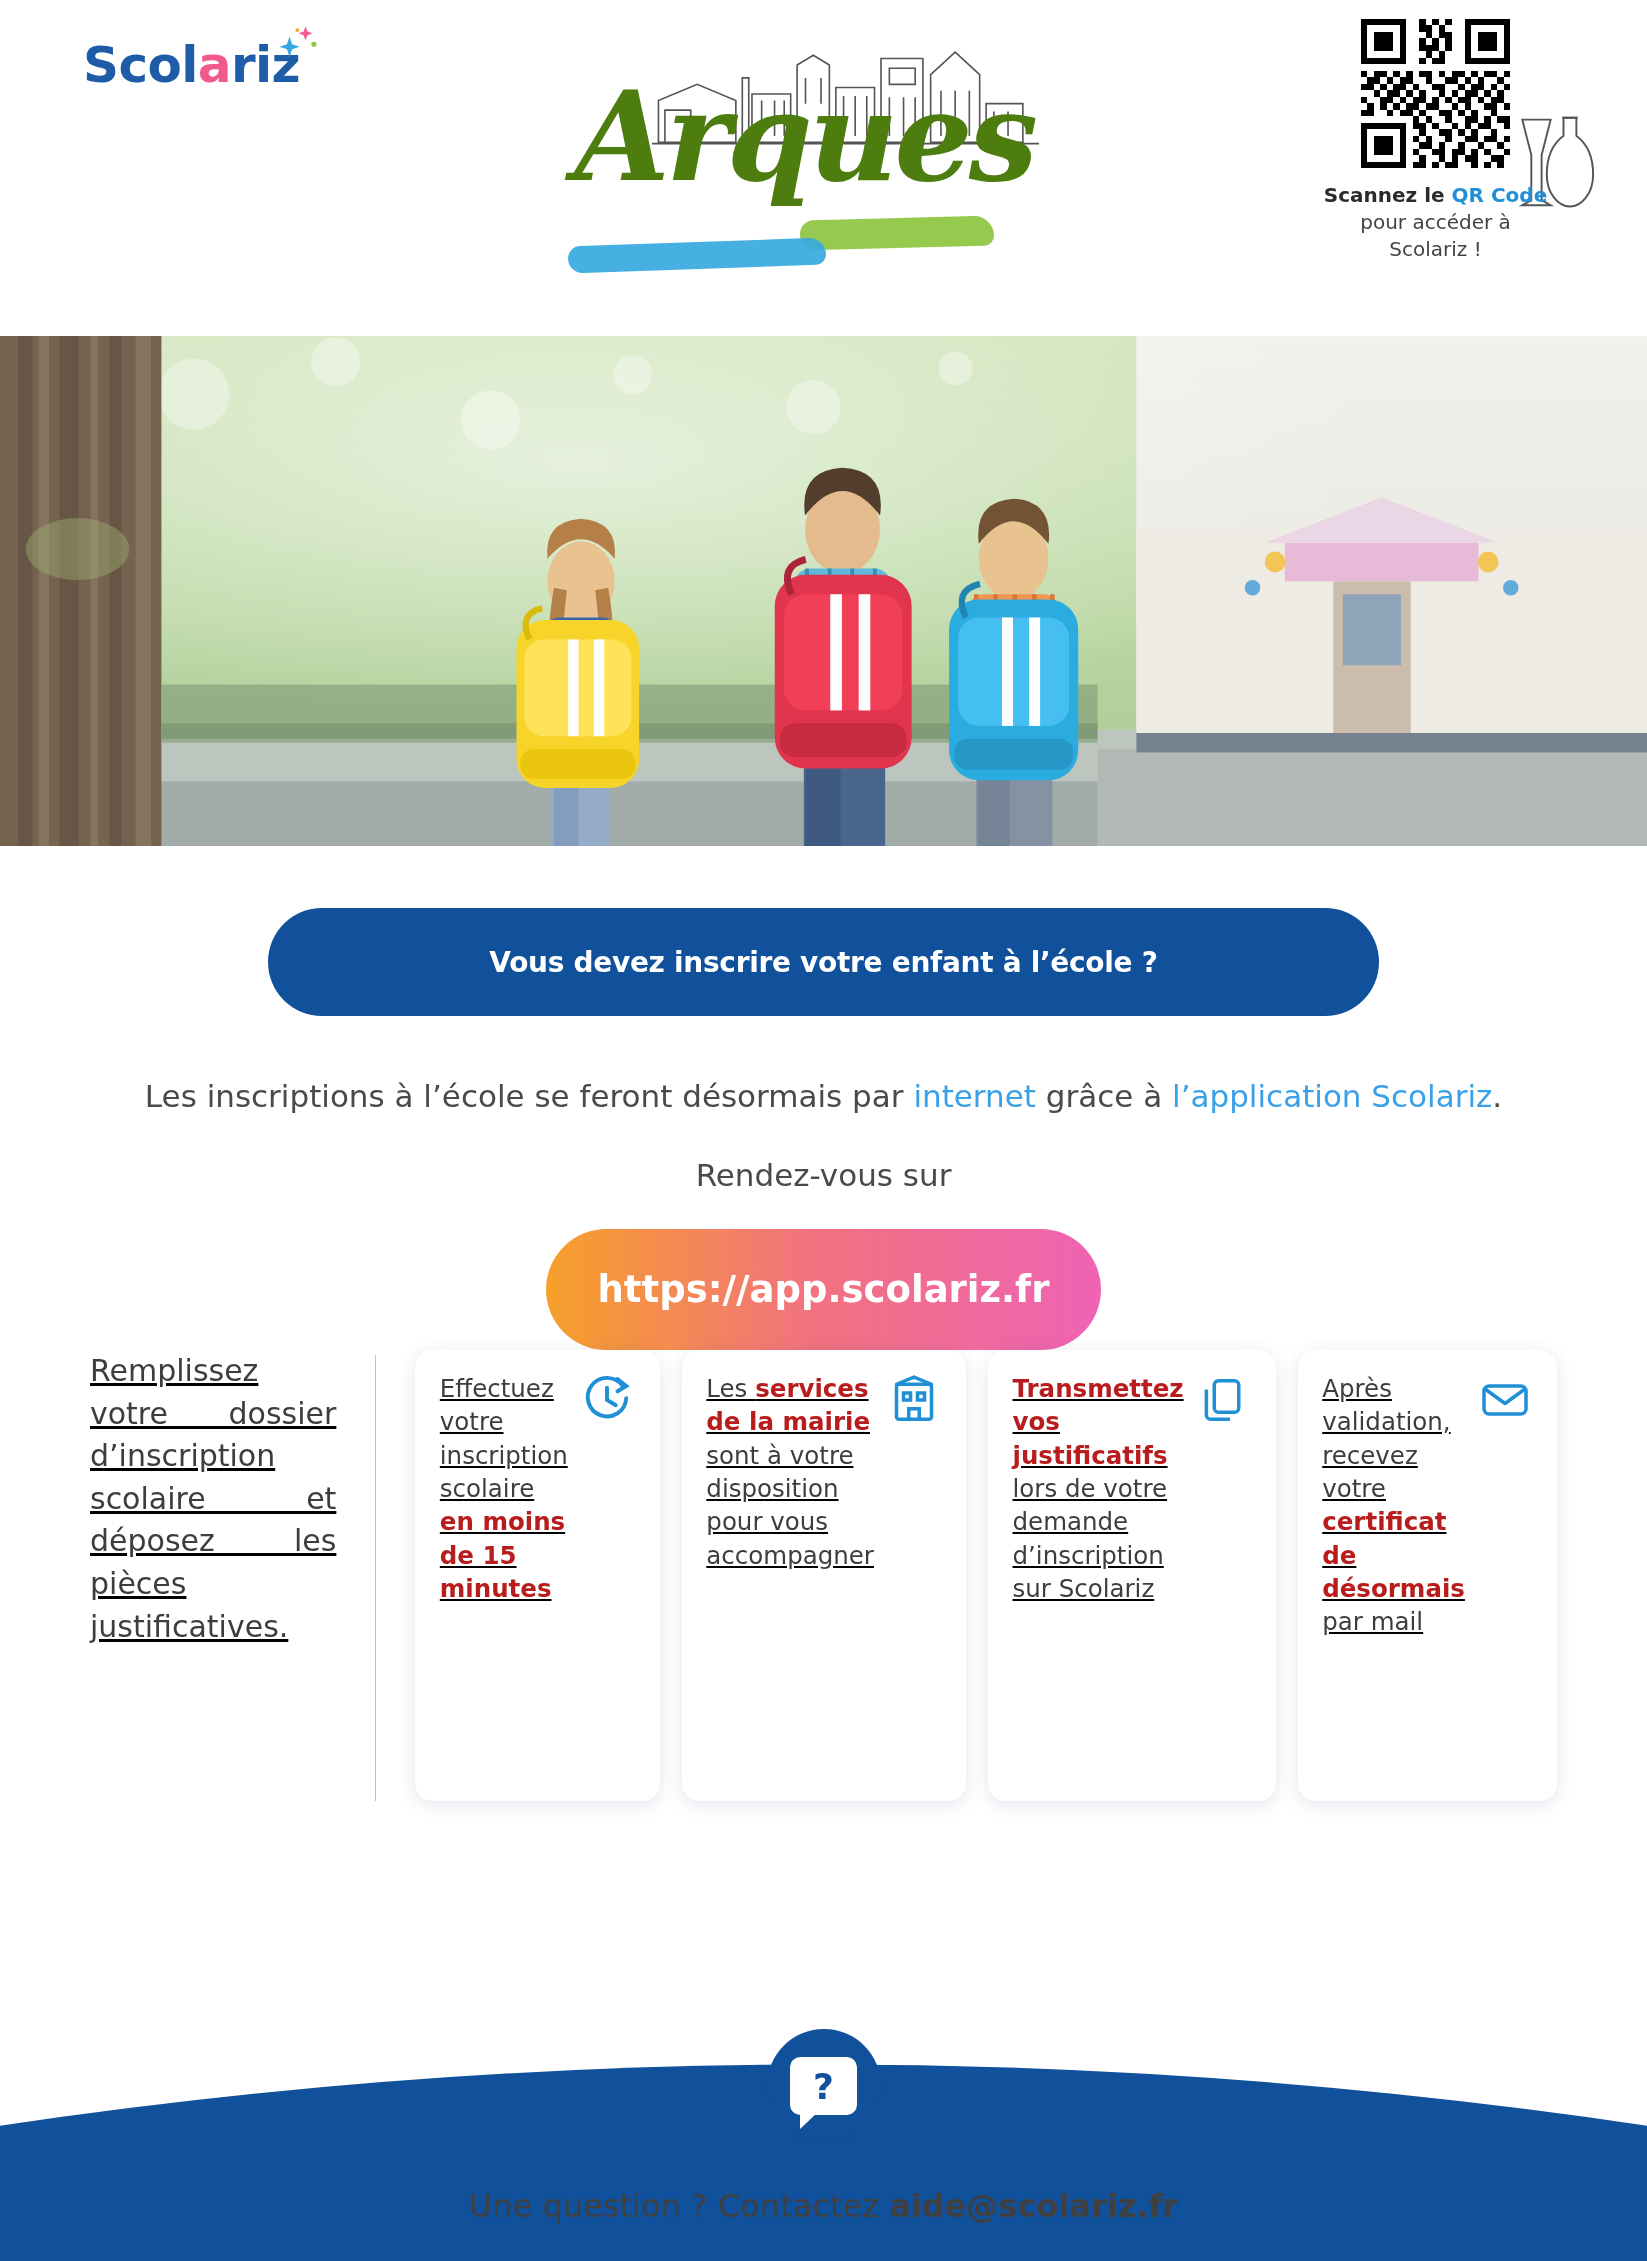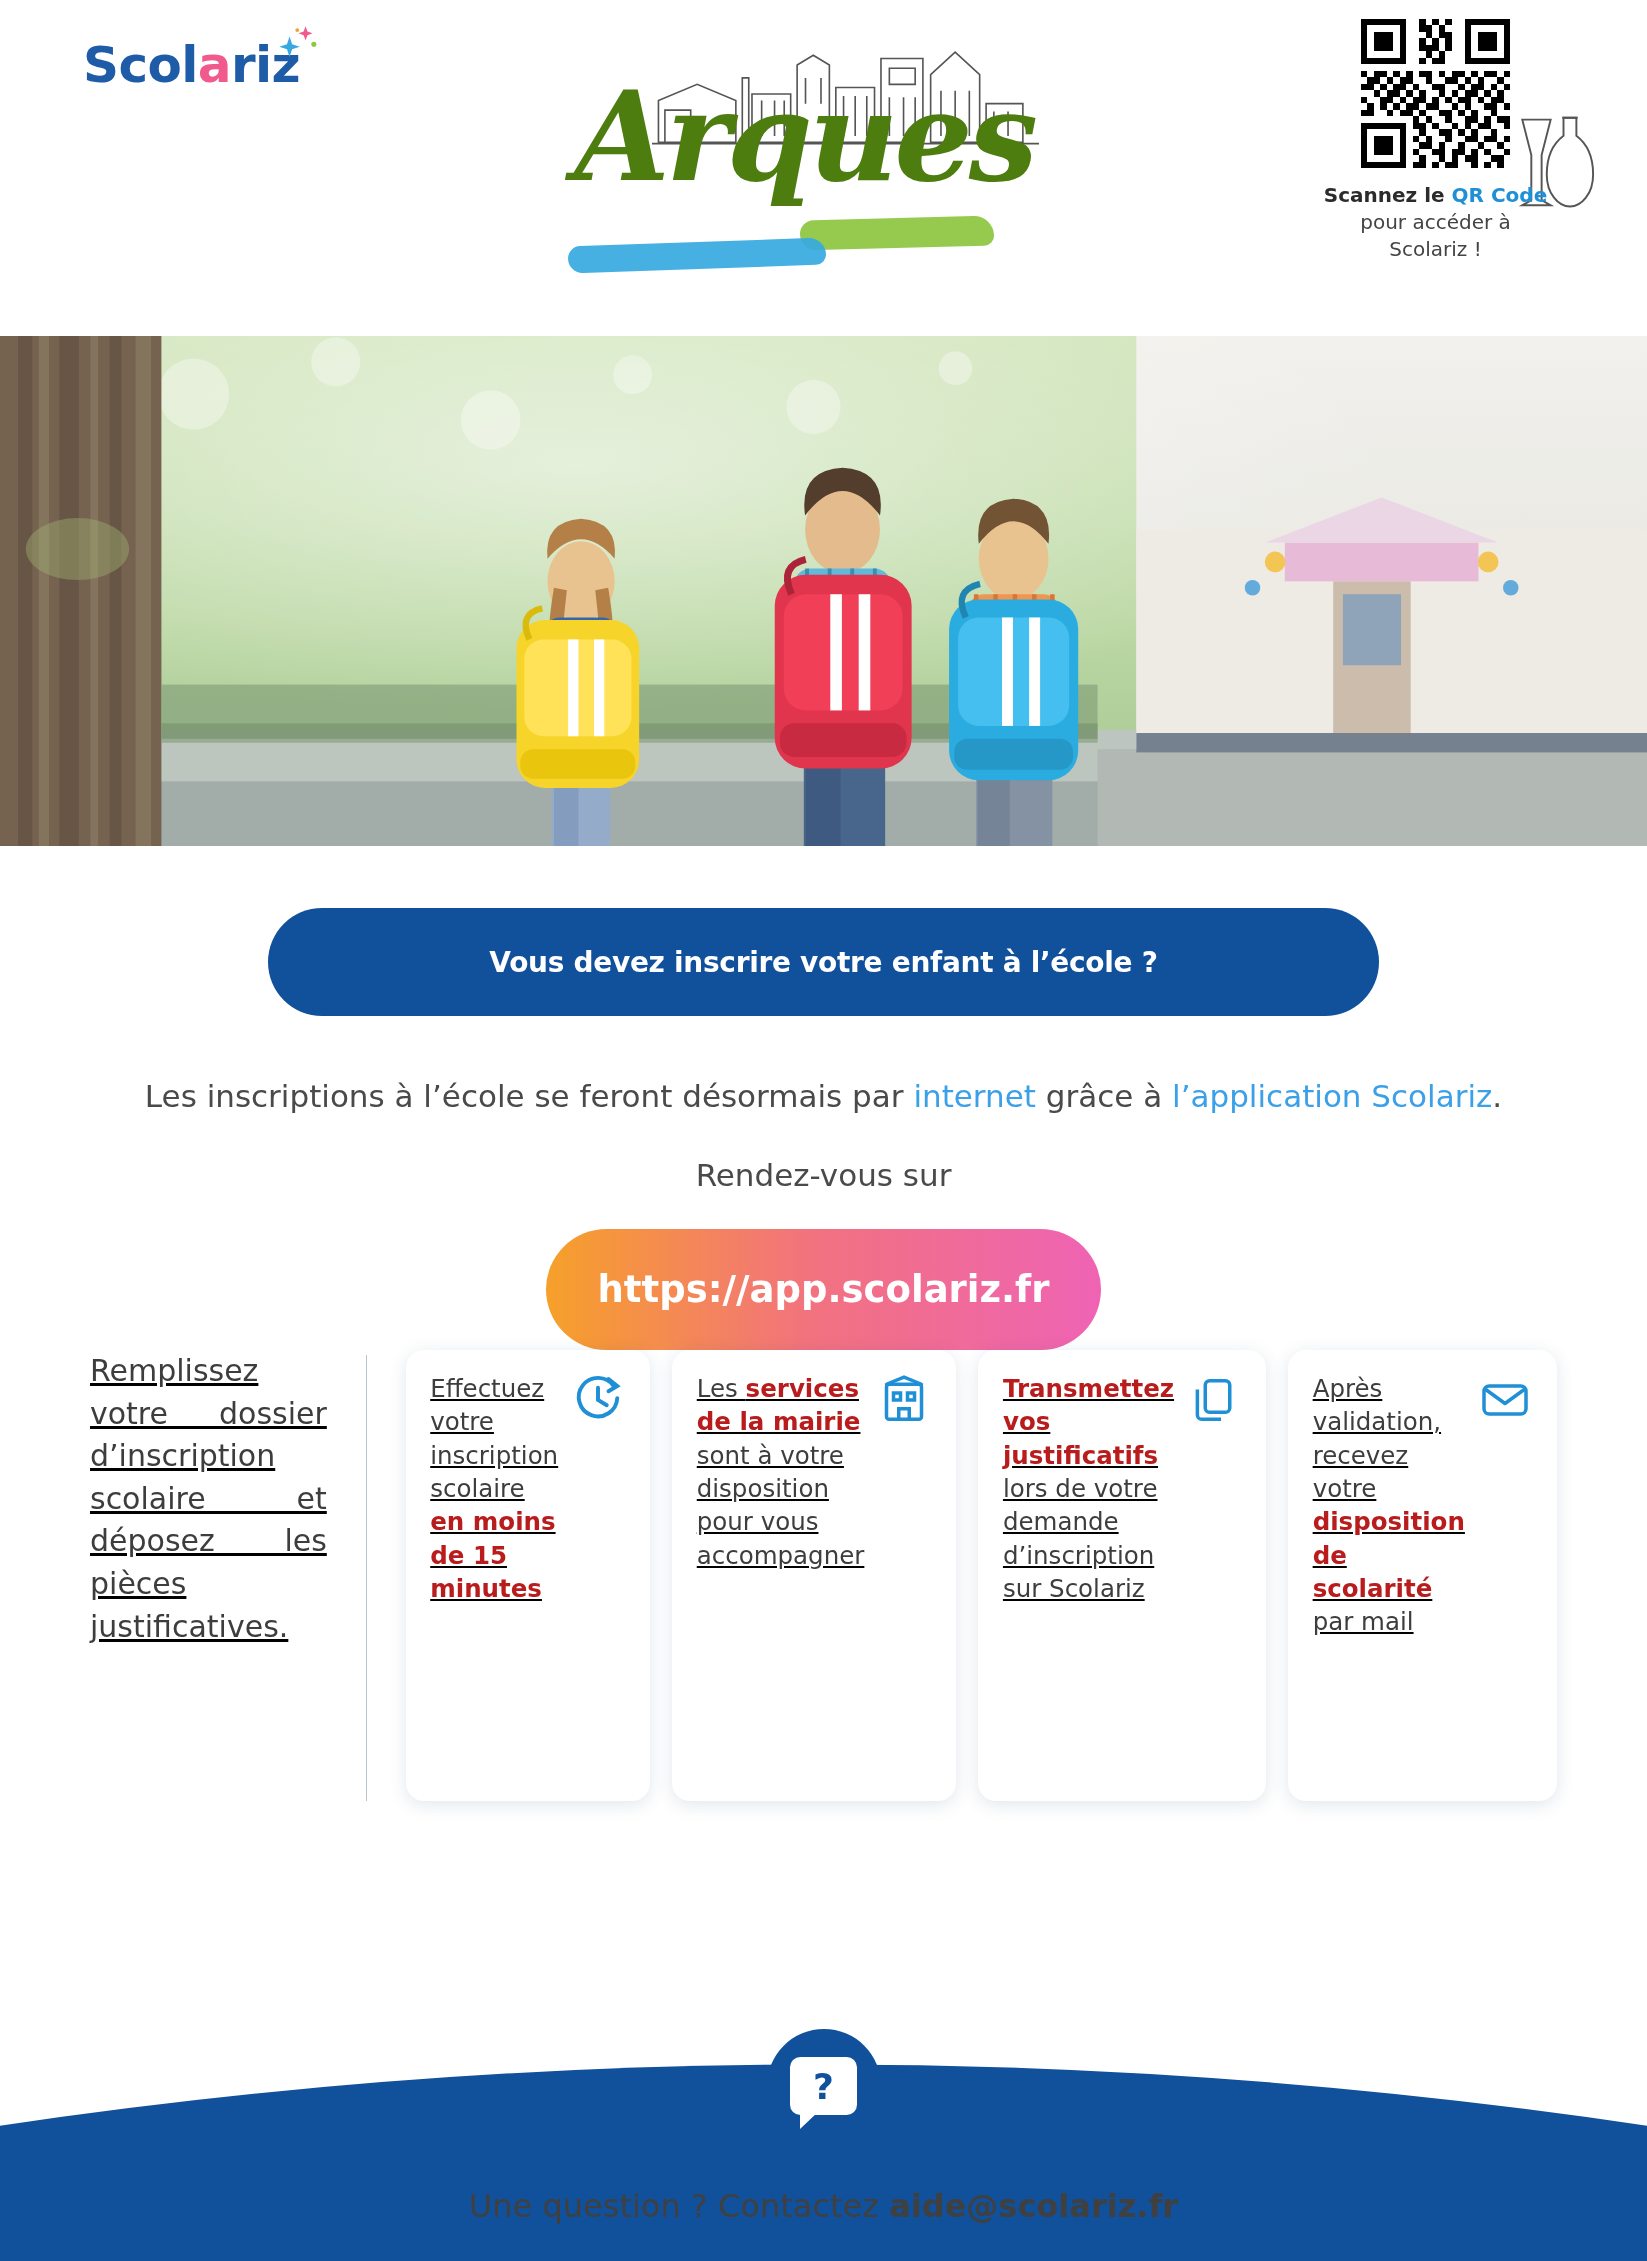--- a/index.html
+++ b/index.html
@@ -690,21 +690,21 @@
           <span class="card-icon">
             <svg viewBox="0 0 64 64" fill="none" stroke="#1f8fd6" stroke-width="4" stroke-linejoin="round">
               <rect x="22" y="10" width="28" height="36" rx="5"></rect>
               <path d="M40 54 H18 a5 5 0 0 1 -5 -5 V20"></path>
             </svg>
           </span>
         </div>
 
         <div class="card">
           <div class="card-text">
-            <span>Après validation, recevez votre </span><b>disposition de scolarité</b><span> par mail</span>
+            <span>Après validation, recevez votre </span><b>certificat de désormais</b><span> par mail</span>
           </div>
           <span class="card-icon">
             <svg viewBox="0 0 64 64" fill="none" stroke="#1f8fd6" stroke-width="4" stroke-linejoin="round">
               <rect x="8" y="16" width="48" height="32" rx="6"></rect>
               <path d="M10 20 L32 36 L54 20"></path>
             </svg>
           </span>
         </div>
 
       </div>

